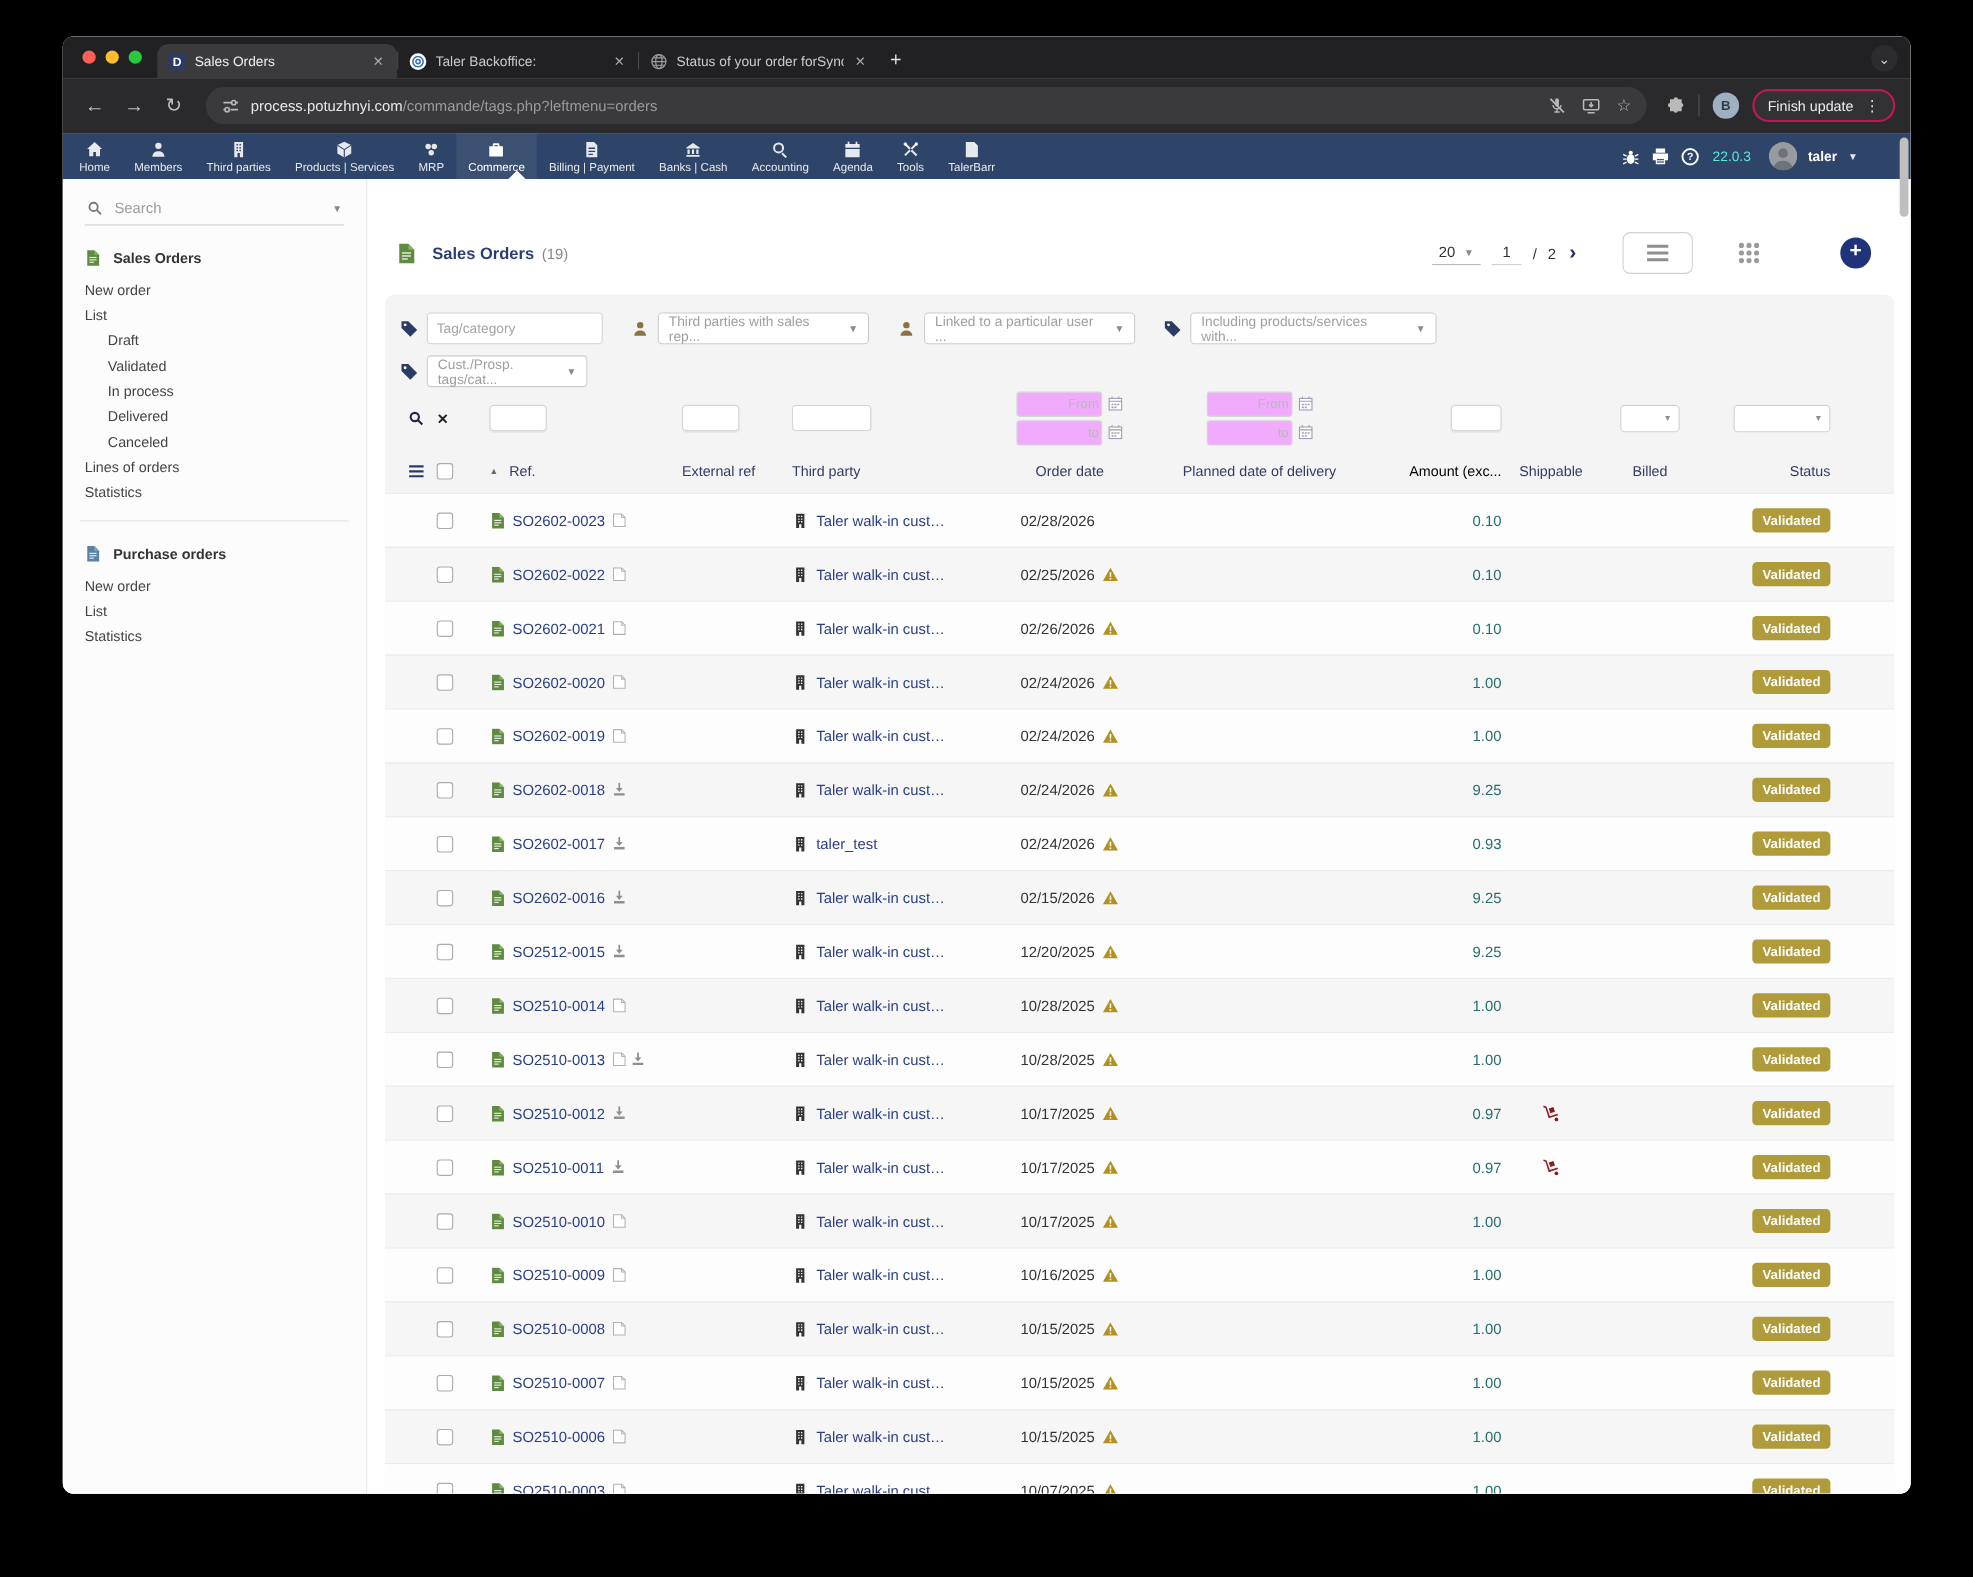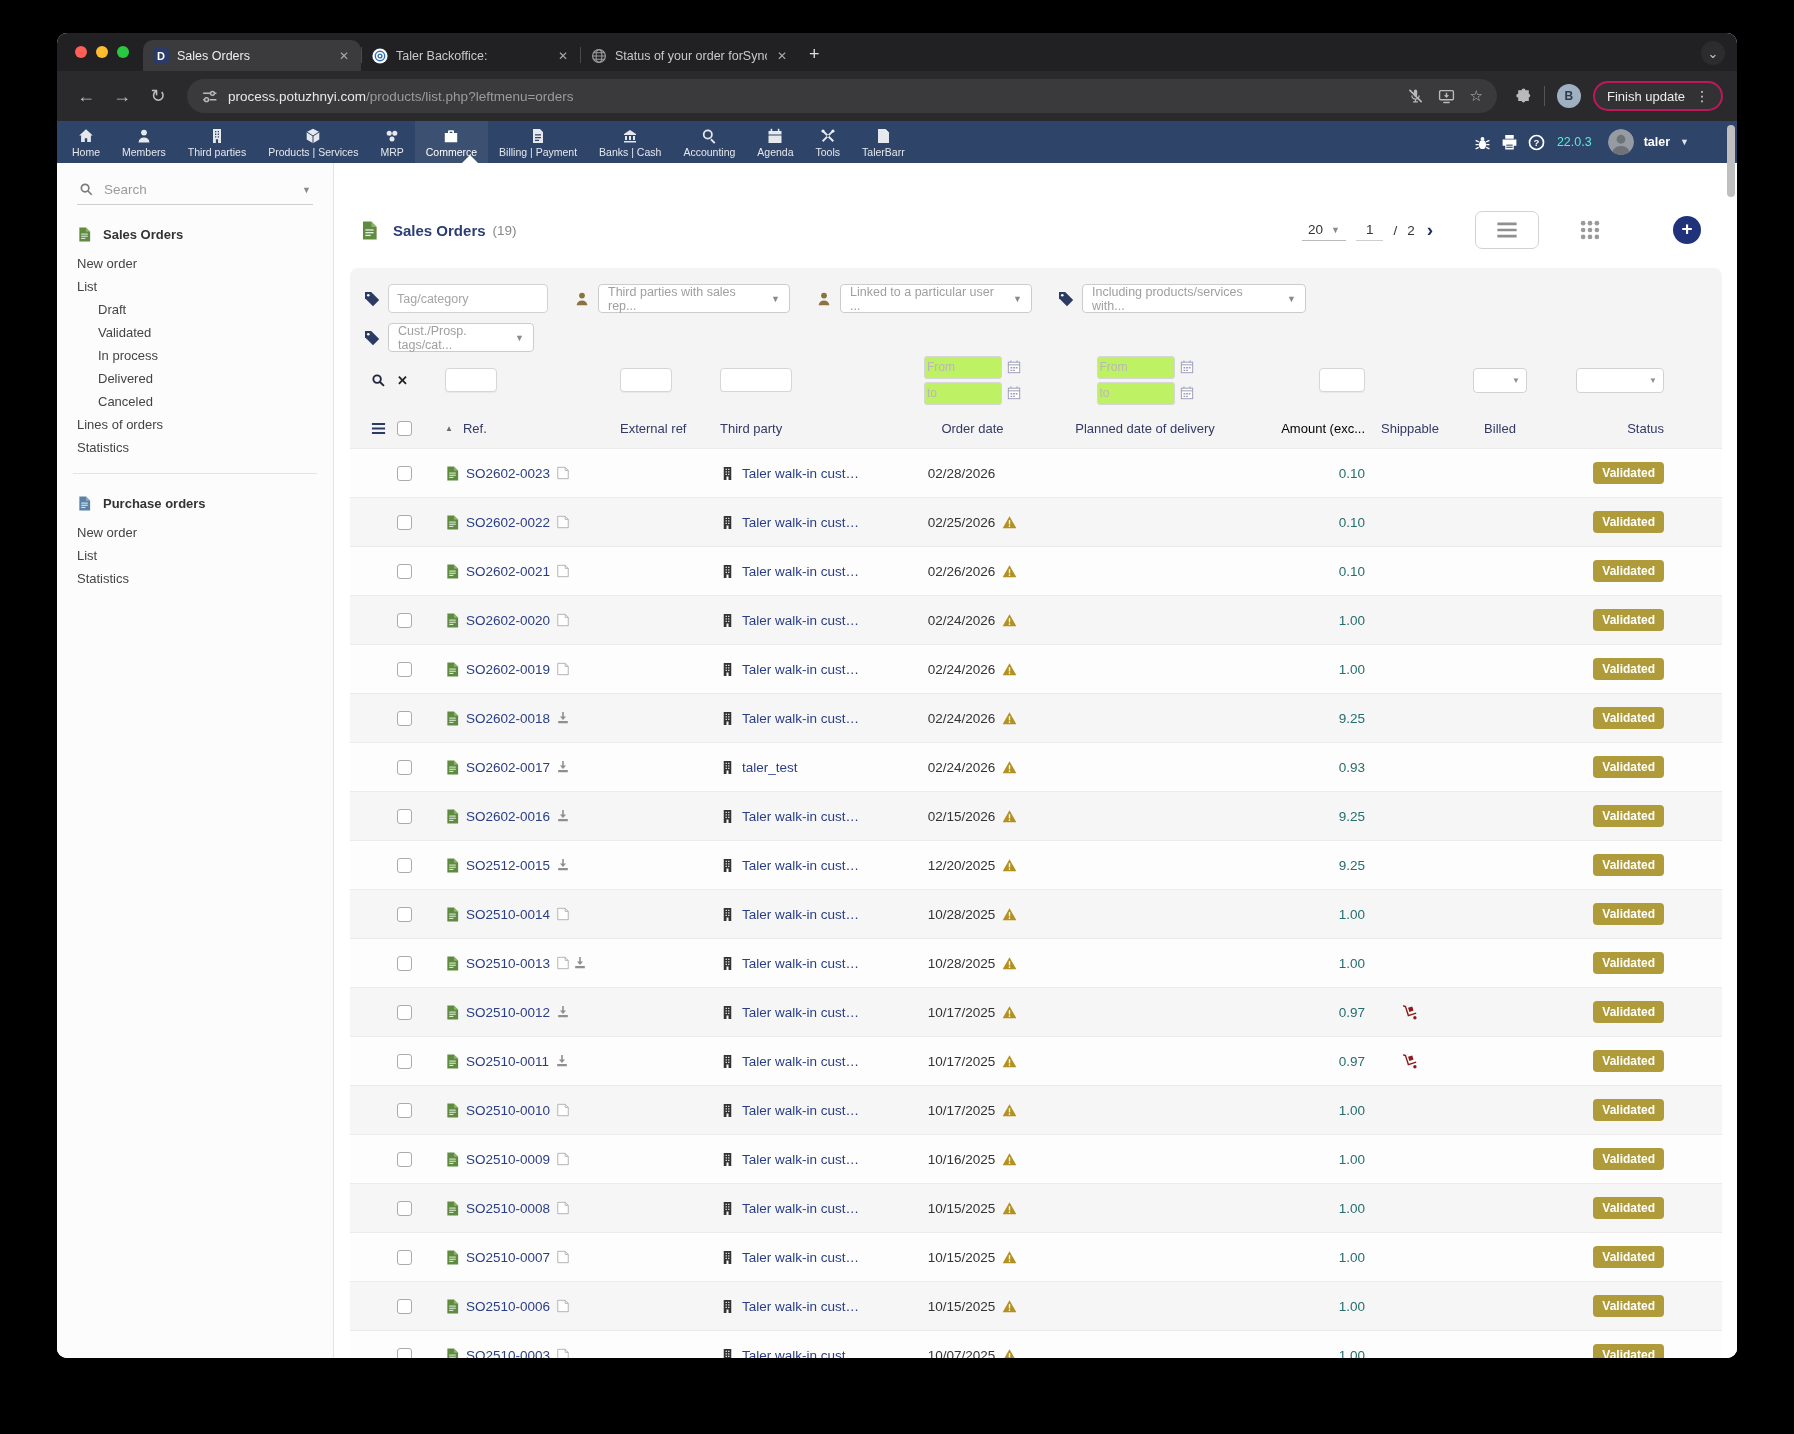--- a/index.html
+++ b/index.html
@@ -103,21 +103,21 @@
   .c-pdate{width:190px;text-align:center;}
   .c-amount{width:125px;text-align:right;color:#266d6d;}
   .c-ship{width:90px;display:flex;justify-content:center;}
   .c-billed{width:90px;display:flex;justify-content:center;}
   .c-status{flex:1;text-align:right;padding-right:58px;}
   .srow{height:56px;}
   .inp{height:24px;border:1px solid #d6d6d6;border-radius:4px;background:#fff;box-shadow:0 1px 1px rgba(0,0,0,.05);}
   .w52{width:52px;} .w72{width:72px;} .w46{width:46px;}
   .dgroup{display:flex;flex-direction:column;gap:3px;align-items:center;}
   .dline{display:flex;align-items:center;gap:5px;}
-  .dinp{width:78px;height:23px;border:1px solid #d6d6d6;border-radius:3px;background:#bef264;text-align:left;
+  .dinp{width:78px;height:23px;border:1px solid #d6d6d6;border-radius:3px;background:#f0abfc;text-align:right;
     font-size:12px;color:#555;font-family:"Liberation Sans",sans-serif;}
   .dinp::placeholder{color:#b8b8b8;}
   .sel-sm{height:25px;background:#fff;border:1px solid #d2d2d2;border-radius:4px;display:inline-flex;
     align-items:center;justify-content:flex-end;padding:0 6px;}
   .sel-sm .caret{font-size:8px;color:#8f8f8f;}
   .hrow{height:40px;color:#333a63;font-size:13px;font-weight:normal;}
   .hrow .hl{color:#333a63;}
   .sortasc{font-size:8px;color:#6b6b6b;margin-right:4px;}
   .cb{width:15px;height:15px;border:1.5px solid #ababab;border-radius:3px;background:#fff;flex:0 0 auto;}
   .rows .row{height:49px;background:#fdfdfd;border-top:1px solid #ebebec;font-size:13.5px;color:#333;}
@@ -188,21 +188,21 @@
     <div class="navic">→</div>
     <div class="navic">↻</div>
     <div class="urlbar">
       <span class="uic">
           <svg viewBox="0 0 16 16">
             <path d="M2 5h7M13 5h1.5M2 11h1.5M8 11h6.5" stroke="#b9b9b9" stroke-width="1.4" fill="none"></path>
             <circle cx="10.8" cy="5" r="1.8" fill="none" stroke="#b9b9b9" stroke-width="1.4"></circle>
             <circle cx="5.2" cy="11" r="1.8" fill="none" stroke="#b9b9b9" stroke-width="1.4"></circle>
           </svg>
         </span>
-      <span><span class="host">process.potuzhnyi.com</span><span class="path">/products/list.php?leftmenu=orders</span></span>
+      <span><span class="host">process.potuzhnyi.com</span><span class="path">/commande/tags.php?leftmenu=orders</span></span>
       <span class="url-right">
         <span class="uic">
             <svg viewBox="0 0 16 16">
               <rect x="6.4" y="1.3" width="3.2" height="7" rx="1.6" fill="#b9b9b9"></rect>
               <path d="M4.6 7a3.4 3.4 0 0 0 6.8 0M8 10.4V13M5.8 13h4.4" stroke="#b9b9b9" stroke-width="1.2" fill="none"></path>
               <path d="M2.3 1.8l11.5 11.5" stroke="#b9b9b9" stroke-width="1.5"></path>
             </svg>
           </span>
         <span class="uic">
             <svg viewBox="0 0 16 16">

